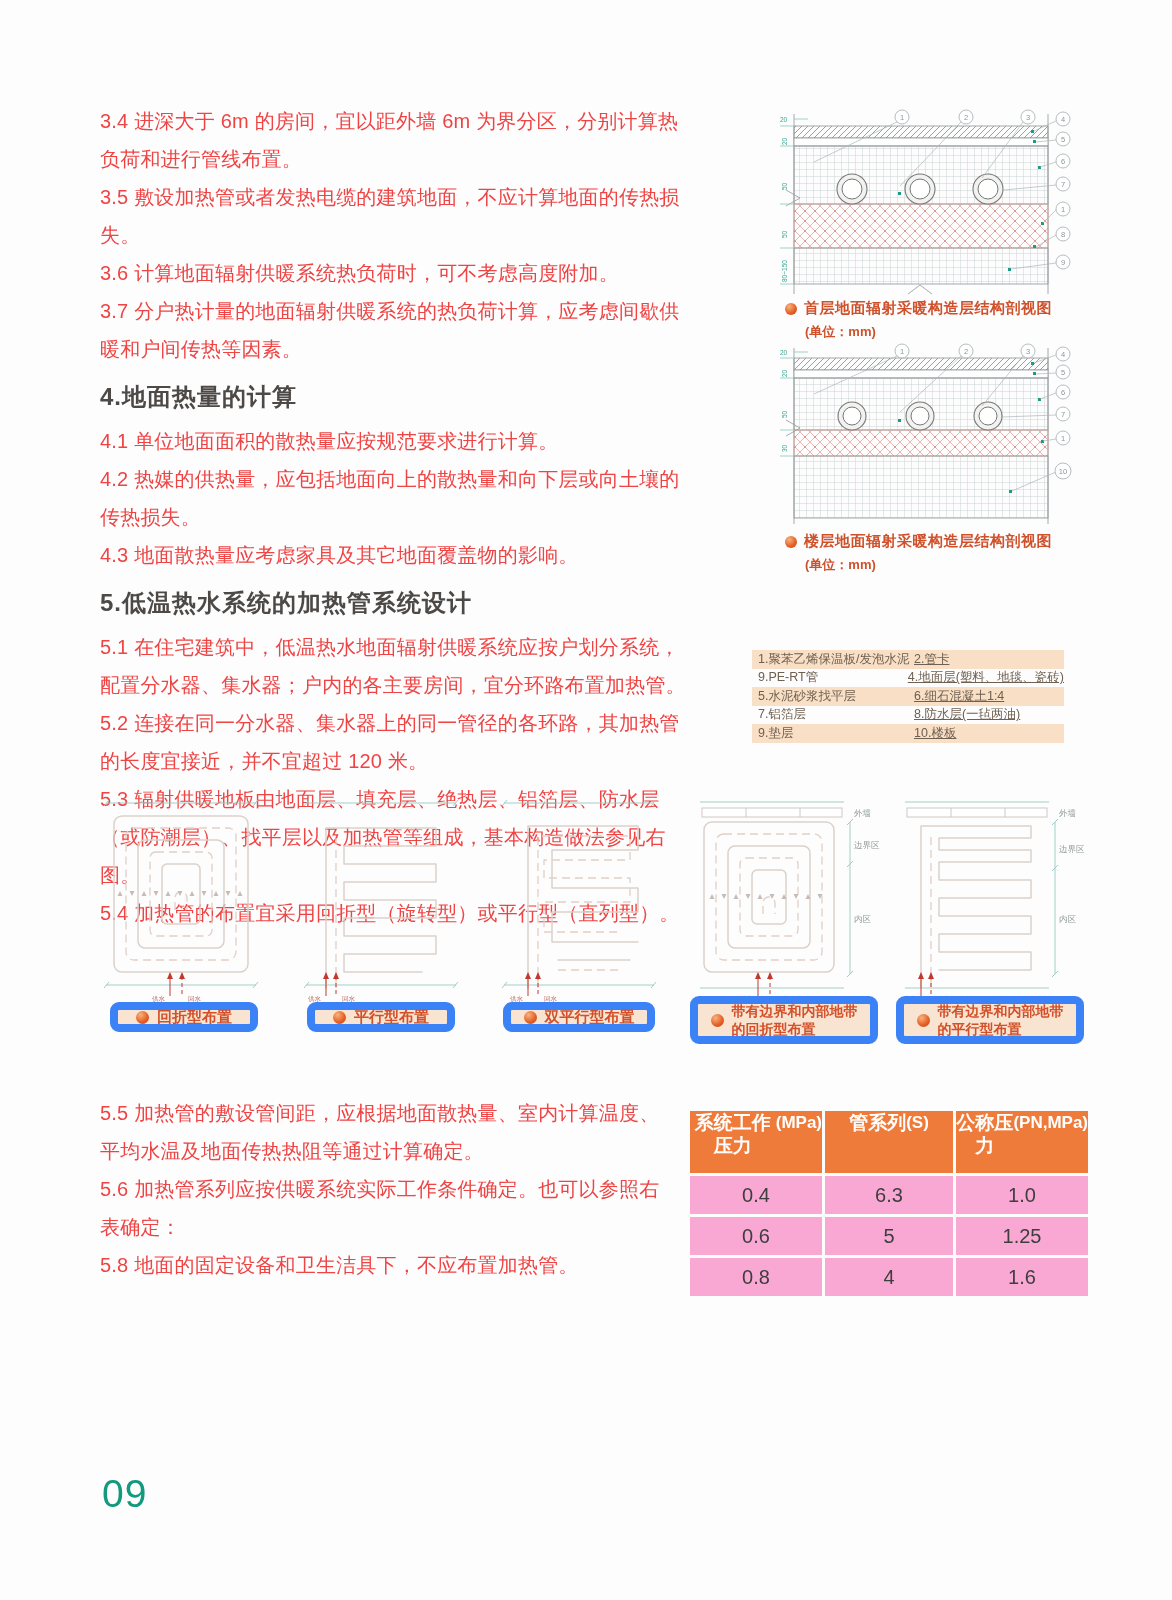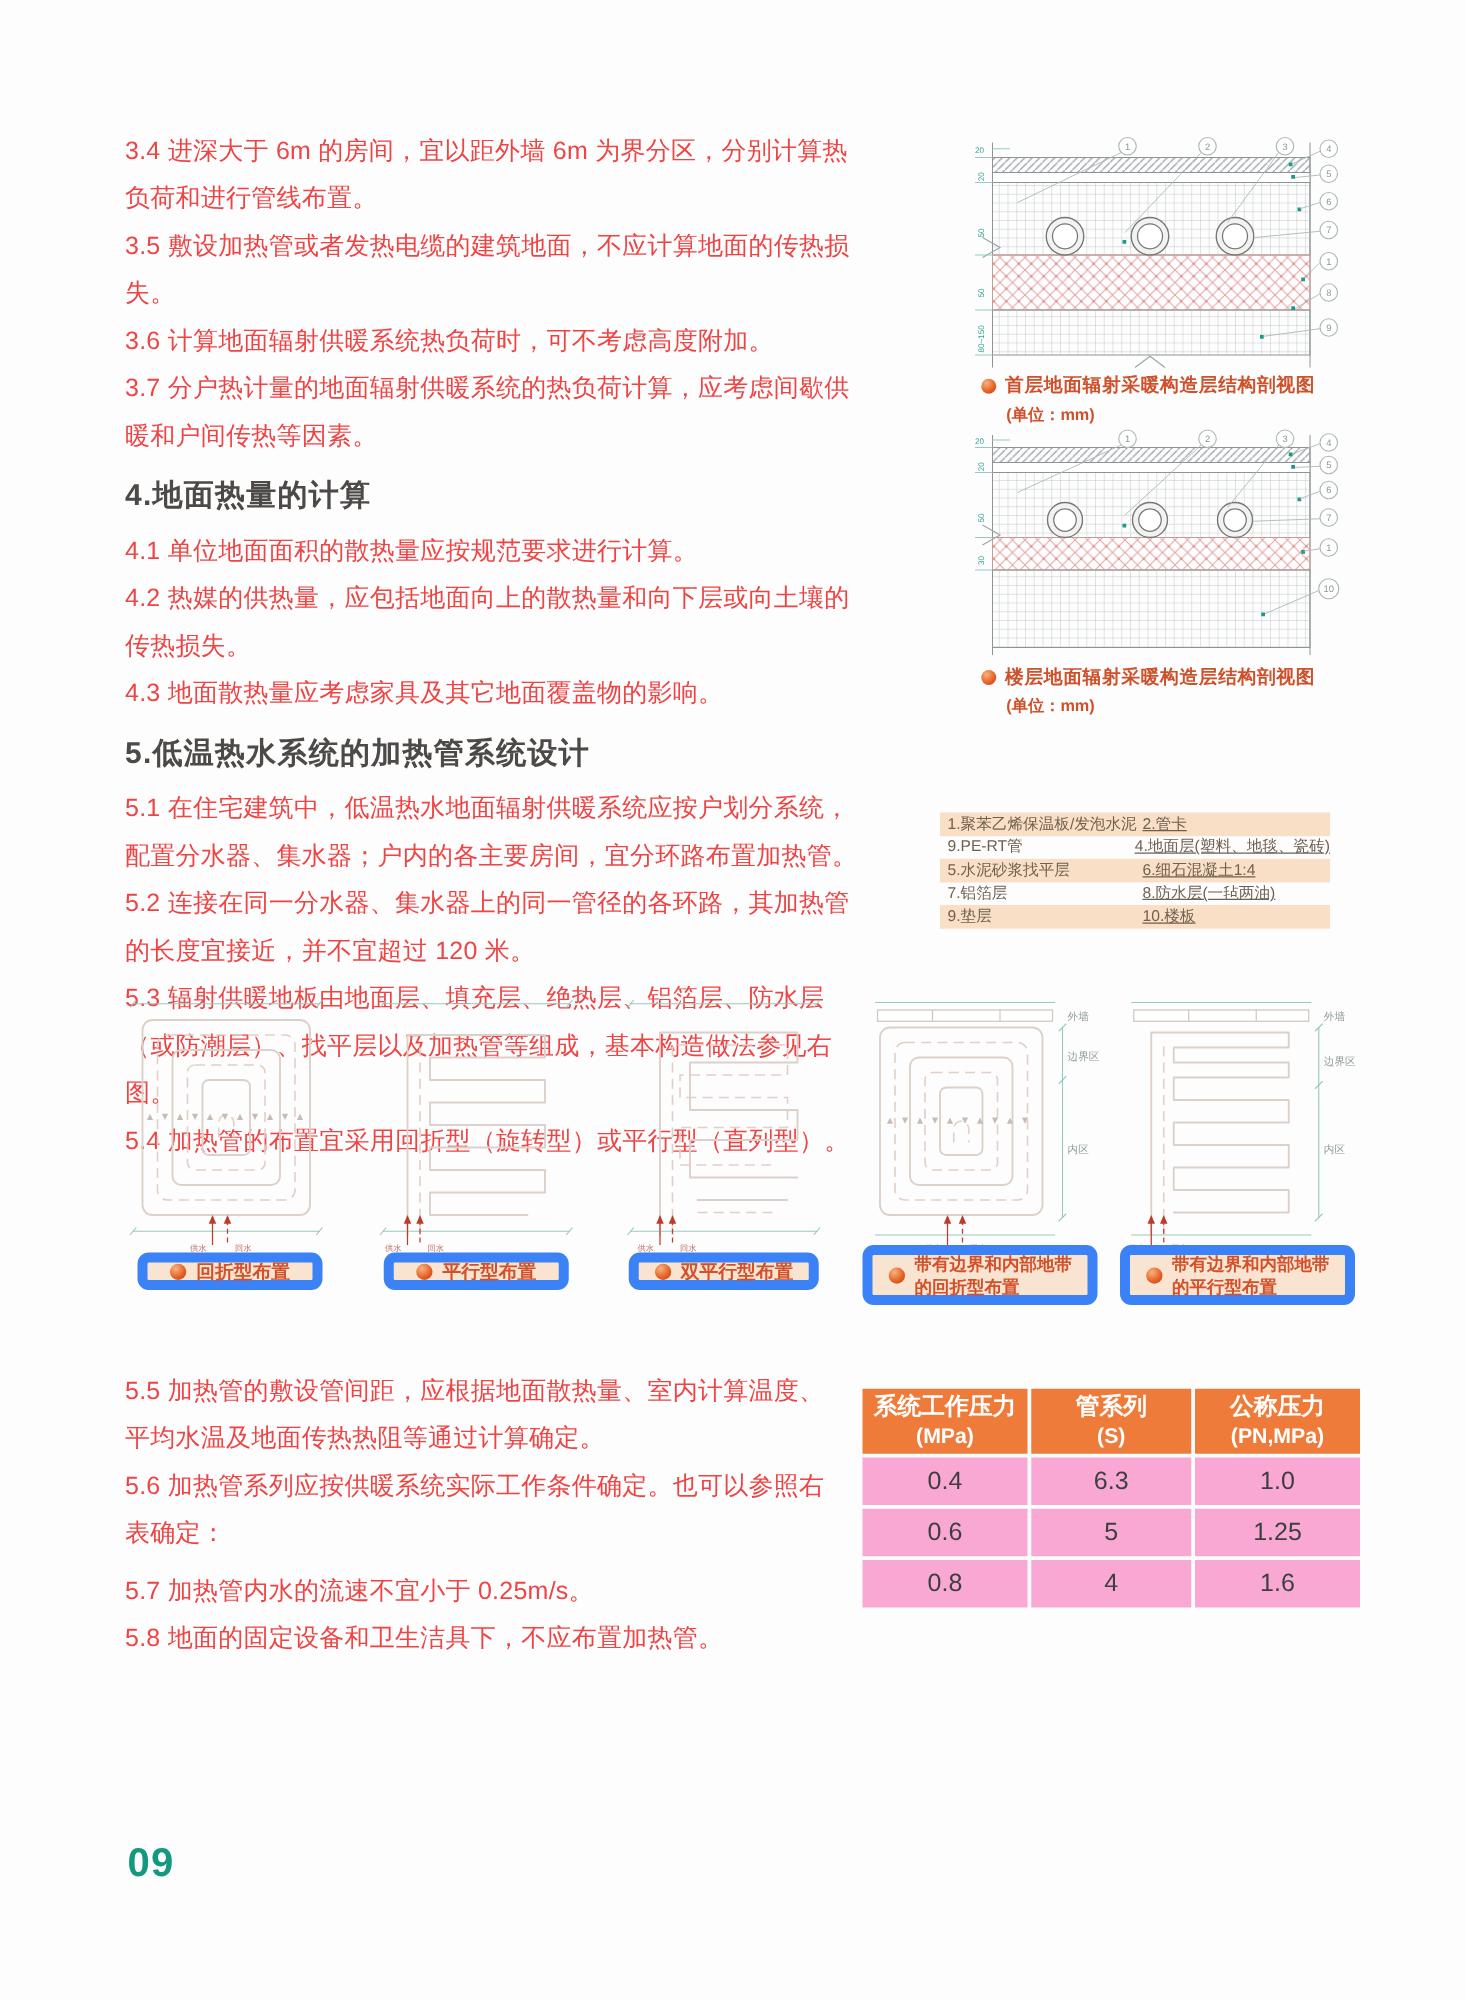--- a/index.html
+++ b/index.html
@@ -28,27 +28,27 @@
   
   .pill{position:absolute;display:flex;align-items:center;justify-content:center;gap:8px;
         background:#f9e4d2;border:8px solid #3b82f6;border-radius:9px;color:#d2512a;
         font-weight:700;font-size:15px;height:30px;box-sizing:border-box;}
   .pill.two{height:48px;font-size:14px;}
   .pill-lines{line-height:18px;text-align:left;}
   
   .ptable{position:absolute;left:690px;top:1111px;width:398px;}
   .pt-head{display:flex;gap:3px;}
   .pt-h{background:#ef7b3a;color:#ffffff;text-align:center;font-weight:700;font-size:19px;
-        line-height:23px;height:52px;display:flex;flex-direction:column;justify-content:center;box-sizing:border-box;}
+        line-height:23px;height:62px;display:flex;justify-content:center;box-sizing:border-box;}
   .pt-h .l2{font-size:17px;}
   .w1{width:132px;} .w2{width:128px;} .w3{width:132px;}
   .pt-row{display:flex;gap:3px;margin-top:3px;}
   .pt-c{background:#f9a8d4;height:38px;display:flex;align-items:center;justify-content:center;
         font-size:20px;color:#3e3e3e;}
-  .pagenum{position:absolute;left:102px;top:1472px;font-size:32px;font-weight:700;color:#12997e;letter-spacing:1px;}
+  .pagenum{position:absolute;left:102px;top:1472px;font-size:39px;font-weight:400;color:#12997e;letter-spacing:1px;}
   
   .lay-line{stroke:#dbd1c9;stroke-width:1.5;fill:none;stroke-linejoin:round;stroke-linecap:round;}
   .lay-dash{stroke:#e2cfc6;stroke-width:1.3;fill:none;stroke-dasharray:8 5;stroke-linejoin:round;}
   .dim{stroke:#96c9c0;stroke-width:0.9;fill:none;}
   .leader{stroke:#acb6b6;stroke-width:0.7;fill:none;}
   .callout{fill:#ffffff;stroke:#acb6b6;stroke-width:0.9;}
   .callout-t{fill:#8b9696;font-size:7.5px;text-anchor:middle;}
   .layerline{stroke:#8d9494;stroke-width:0.8;}
   .teal-sq{fill:#1d9a85;}
   .flow-label{fill:#bf6a5a;font-size:6.5px;}
@@ -470,21 +470,20 @@
     <span class="ball"></span>
     <span class="pill-lines">
       <span>带有边界和内部地带</span><br>
       <span>的平行型布置</span>
     </span>
   </div>
 
   <div class="textcol" style="left:100px;top:1094px;width:572px">
     <p class="body">5.5 加热管的敷设管间距，应根据地面散热量、室内计算温度、平均水温及地面传热热阻等通过计算确定。</p>
     <p class="body">5.6 加热管系列应按供暖系统实际工作条件确定。也可以参照右表确定：</p>
-    <p class="body mt">5.7 加热管内水的流速不宜小于 0.25m/s。</p>
     <p class="body">5.8 地面的固定设备和卫生洁具下，不应布置加热管。</p>
   </div>
 
   <div class="ptable">
     <div class="pt-head">
       <div class="pt-h w1">
         <div>系统工作压力</div>
         <div class="l2">(MPa)</div>
       </div>
       <div class="pt-h w2">

